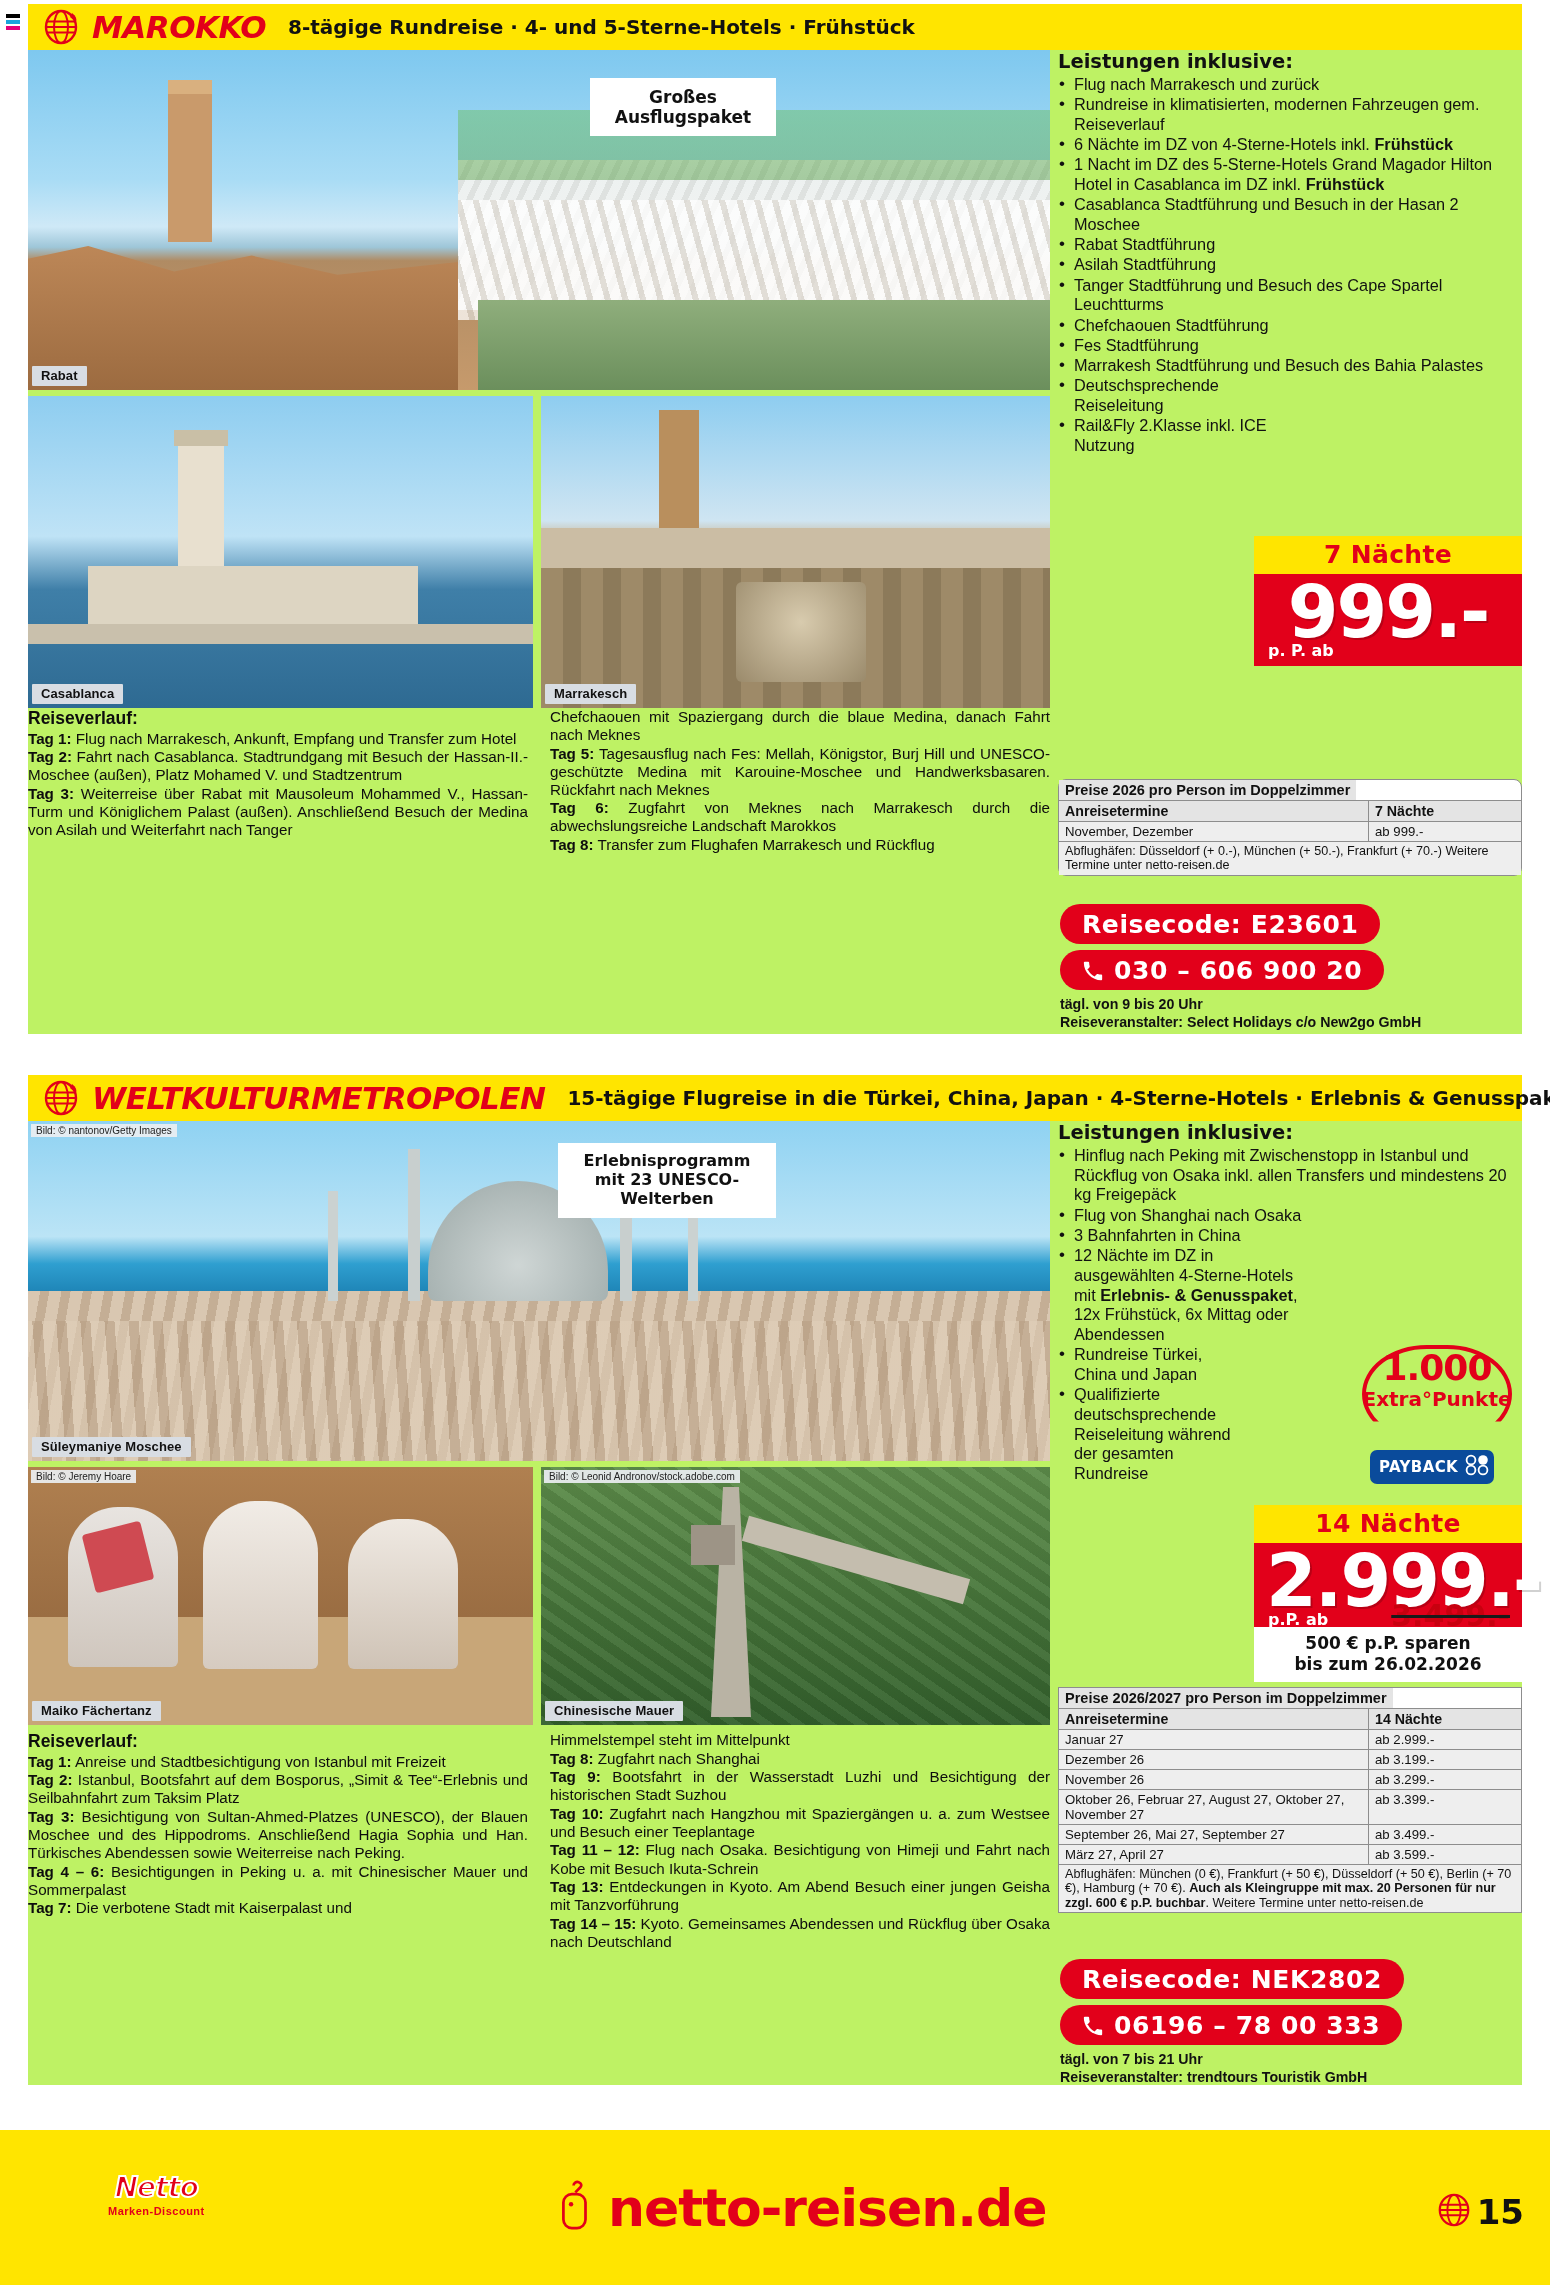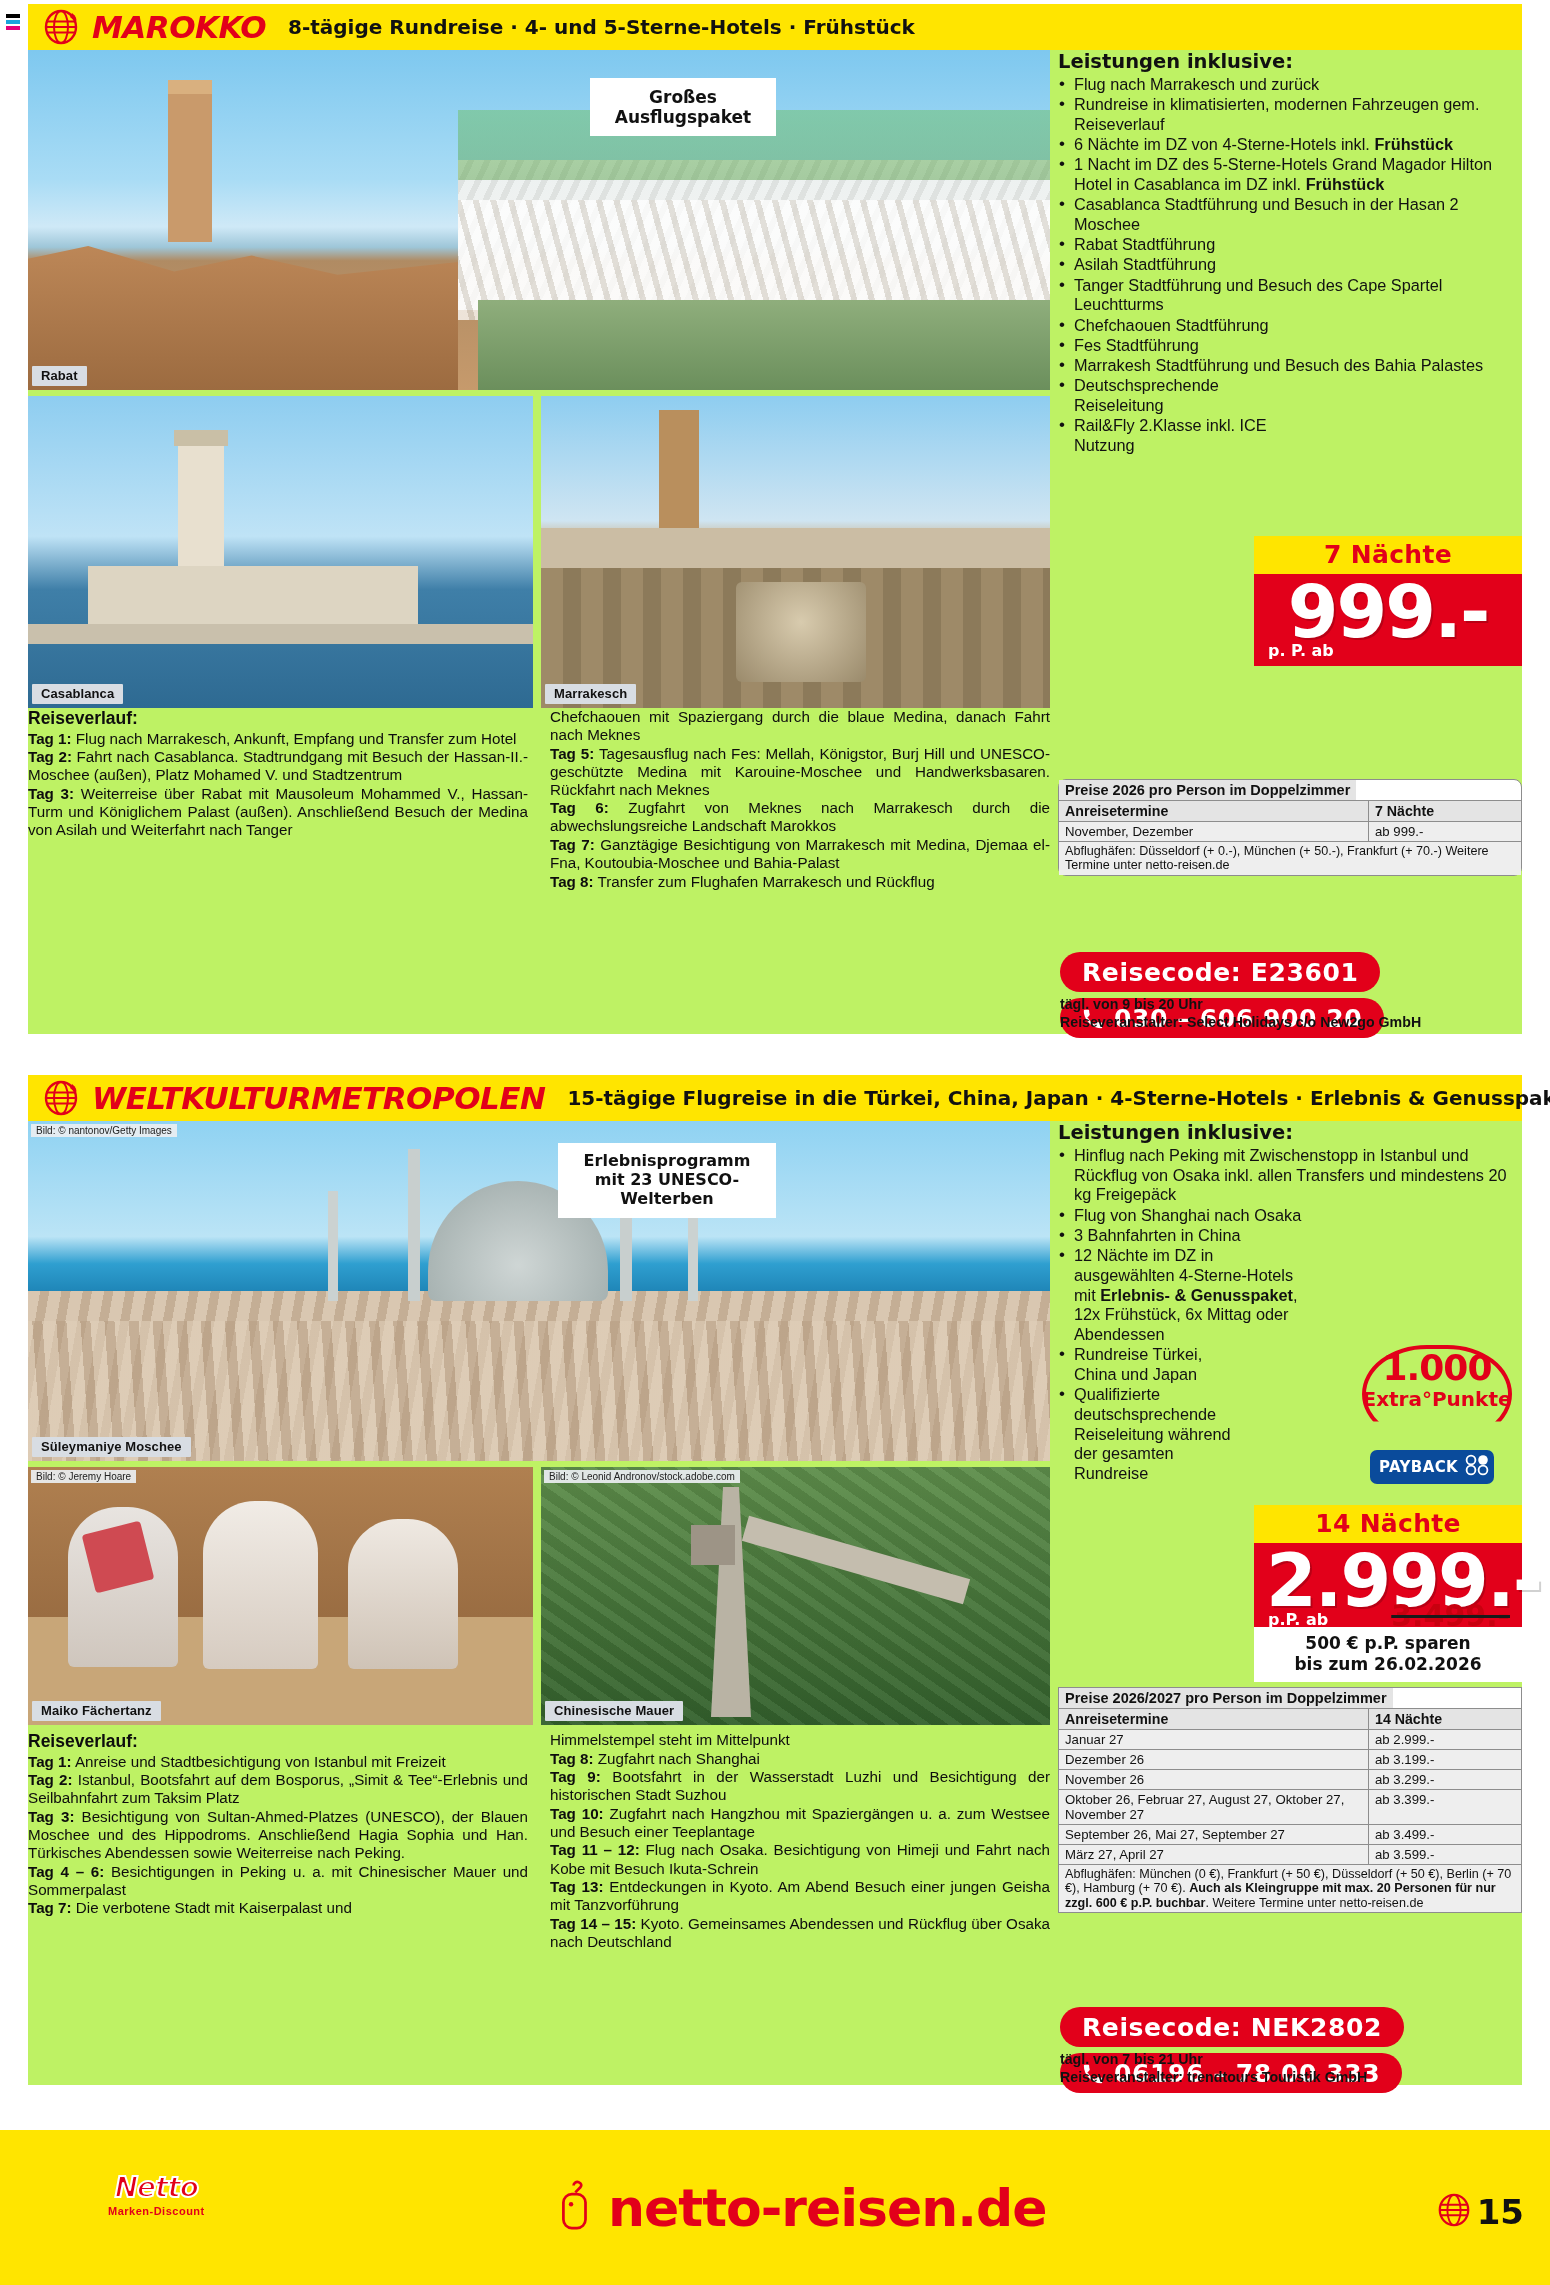--- a/index.html
+++ b/index.html
@@ -123,21 +123,21 @@
   .ptable .alt  { background:#eeeeee; }
   .ptable .note { background:#eeeeee; font-size:12.6px; line-height:1.15; }
   .ptable .note b { font-weight:800; }
 
   
   .pill {
     position:absolute; background:#e2001a; color:#fff;
     border-radius: 22px; height: 40px; display:flex; align-items:center;
     justify-content:center; gap:10px;
     font-family:"DejaVu Sans", sans-serif; font-weight:800;
-    font-size: 25px; letter-spacing:.6px; padding: 0 22px; margin-top: 48px;
+    font-size: 25px; letter-spacing:.6px; padding: 0 22px;
   }
   .pill .phone-icon { width:22px; height:22px; flex:none; }
 
   .smallnote { position:absolute; font-size:14.2px; font-weight:800;
                color:#111; line-height:1.25; }
 
   
   .points {
     position:absolute; width:150px; height:98px;
   }
@@ -270,21 +270,20 @@
       <div class="itin-col">
         <span class="itin-title">Reiseverlauf:</span>
         <p><b>Tag 1:</b><span> Flug nach Marrakesch, Ankunft, Empfang und Transfer zum Hotel</span></p>
         <p><b>Tag 2:</b><span> Fahrt nach Casablanca. Stadtrundgang mit Besuch der Hassan-II.-Moschee (außen), Platz Mohamed V. und Stadtzentrum</span></p>
         <p><b>Tag 3:</b><span> Weiterreise über Rabat mit Mausoleum Mohammed V., Hassan-Turm und Königlichem Palast (außen). Anschließend Besuch der Medina von Asilah und Weiterfahrt nach Tanger</span></p>
       </div>
       <div class="itin-col">
         <p><span>Chefchaouen mit Spaziergang durch die blaue Medina, danach Fahrt nach Meknes</span></p>
         <p><b>Tag 5:</b><span> Tagesausflug nach Fes: Mellah, Königstor, Burj Hill und UNESCO-geschützte Medina mit Karouine-Moschee und Handwerksbasaren. Rückfahrt nach Meknes</span></p>
         <p><b>Tag 6:</b><span> Zugfahrt von Meknes nach Marrakesch durch die abwechslungsreiche Landschaft Marokkos</span></p>
-        <p><b>Tag 7:</b><span> Ganztägige Besichtigung von Marrakesch mit Medina, Djemaa el-Fna, Koutoubia-Moschee und Bahia-Palast</span></p>
         <p><b>Tag 8:</b><span> Transfer zum Flughafen Marrakesch und Rückflug</span></p>
       </div>
     </div>
 
     <div class="svc">
       <h3>Leistungen inklusive:</h3>
       <ul>
         <li><span>Flug nach Marrakesch und zurück</span></li>
         <li><span>Rundreise in klimatisierten, modernen Fahrzeugen gem. Reiseverlauf</span></li>
         <li><span>6 Nächte im DZ von 4-Sterne-Hotels inkl. </span><b>Frühstück</b></li>

